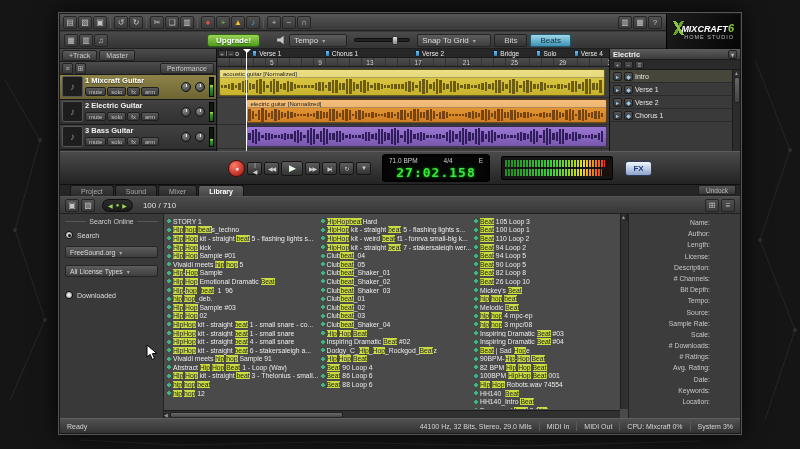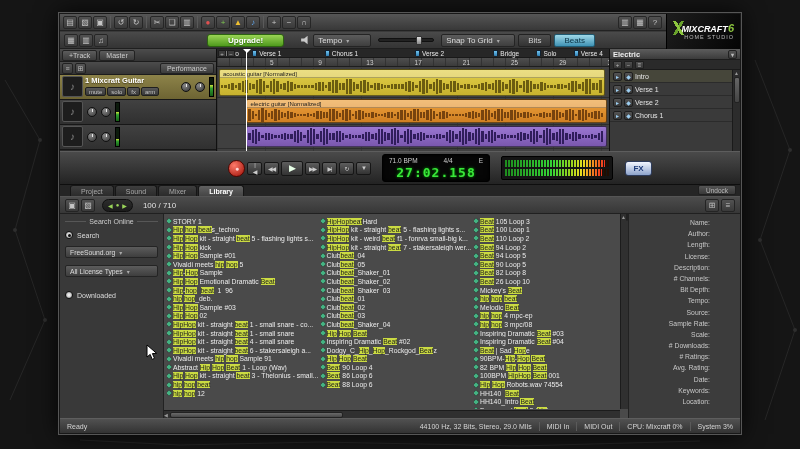--- a/index.html
+++ b/index.html
@@ -10,21 +10,21 @@
     border:1px solid #181818;outline:1px solid #565656;box-shadow:0 0 22px rgba(0,0,0,.85);z-index:2;color:#ddd;}
   
   .toolbar-top{position:absolute;left:0;top:0;right:0;height:17px;background:linear-gradient(#565656,#383838);
     border-bottom:1px solid #222;display:flex;align-items:center;padding:0 78px 0 3px;gap:1px;}
   .tb-icon{width:14px;height:13px;font-size:8px;line-height:12px;text-align:center;color:#c5c5c5;
     background:linear-gradient(#515151,#3a3a3a);border:1px solid #262626;border-radius:2px;flex:none;overflow:hidden;}
   .tb-sep{width:1px;height:12px;background:#202020;border-right:1px solid #5a5a5a;margin:0 2px;flex:none;}
   .tb-spacer{flex:1;}
   .toolbar-sub{position:absolute;left:0;top:18px;right:0;height:17px;background:linear-gradient(#4a4a4a,#343434);
     border-bottom:1px solid #1f1f1f;display:flex;align-items:center;gap:3px;padding:0 78px 0 4px;}
-  .upgrade-btn{margin-left:96px;height:13px;line-height:12px;padding:0 20px;font-size:8px;font-weight:bold;color:#fff;
+  .upgrade-btn{margin-left:96px;height:13px;line-height:12px;padding:0 8px;font-size:8px;font-weight:bold;color:#fff;
     background:linear-gradient(#9ad455,#4f9a1d);border:1px solid #2d6410;border-radius:3px;text-shadow:0 1px 1px #2d6410;}
   .speaker{width:9px;height:9px;margin-left:14px;background:#c9c9c9;
     clip-path:polygon(0 32%,34% 32%,72% 4%,72% 96%,34% 68%,0 68%);}
   .dropdown{display:flex;align-items:center;height:13px;font-size:8px;color:#ddd;gap:4px;padding:0 4px;
     background:linear-gradient(#5c5c5c,#3e3e3e);border:1px solid #242424;border-radius:2px;white-space:nowrap;}
   .dropdown:after{content:"▾";font-size:6px;color:#aaa;}
   .slider{width:56px;height:4px;background:#222;border:1px solid #111;border-radius:2px;position:relative;margin:0 4px;}
   .slider i{position:absolute;left:68%;top:-3px;width:6px;height:9px;background:linear-gradient(#ddd,#888);
     border:1px solid #333;border-radius:1px;}
   .mode-btn{height:13px;line-height:12px;padding:0 9px;font-size:8px;color:#ccc;border-radius:2px;
@@ -285,31 +285,49 @@
           <span class="knob" data-name="volume-knob"></span>
           <span class="knob" data-name="pan-knob"></span>
         </div>
         <span class="t-meter" data-name="track-level-meter">
             <i></i>
           </span>
       </div>
 
       <div class="track" data-name="track-header-electric-guitar">
         <span class="t-icon" data-name="track-instrument-icon">♪</span>
+        <div class="t-main" data-name="track-info">
+          <div class="t-name" data-name="track-name"><span>2</span> <span>Electric Guitar</span></div>
+          <div class="t-btns" data-name="track-buttons">
+            <button class="t-btn" data-name="mute-button">mute</button>
+            <button class="t-btn" data-name="solo-button">solo</button>
+            <button class="t-btn" data-name="fx-button">fx</button>
+            <button class="t-btn" data-name="arm-button">arm</button>
+          </div>
+        </div>
         <div class="t-knobs" data-name="track-knobs">
           <span class="knob" data-name="volume-knob"></span>
           <span class="knob" data-name="pan-knob"></span>
         </div>
         <span class="t-meter" data-name="track-level-meter">
             <i style="height:48%"></i>
           </span>
       </div>
 
       <div class="track" data-name="track-header-bass-guitar">
         <span class="t-icon" data-name="track-instrument-icon">♪</span>
+        <div class="t-main" data-name="track-info">
+          <div class="t-name" data-name="track-name"><span>3</span> <span>Bass Guitar</span></div>
+          <div class="t-btns" data-name="track-buttons">
+            <button class="t-btn" data-name="mute-button">mute</button>
+            <button class="t-btn" data-name="solo-button">solo</button>
+            <button class="t-btn" data-name="fx-button">fx</button>
+            <button class="t-btn" data-name="arm-button">arm</button>
+          </div>
+        </div>
         <div class="t-knobs" data-name="track-knobs">
           <span class="knob" data-name="volume-knob"></span>
           <span class="knob" data-name="pan-knob"></span>
         </div>
         <span class="t-meter" data-name="track-level-meter">
             <i style="height:40%"></i>
           </span>
       </div>
     </div>
 

